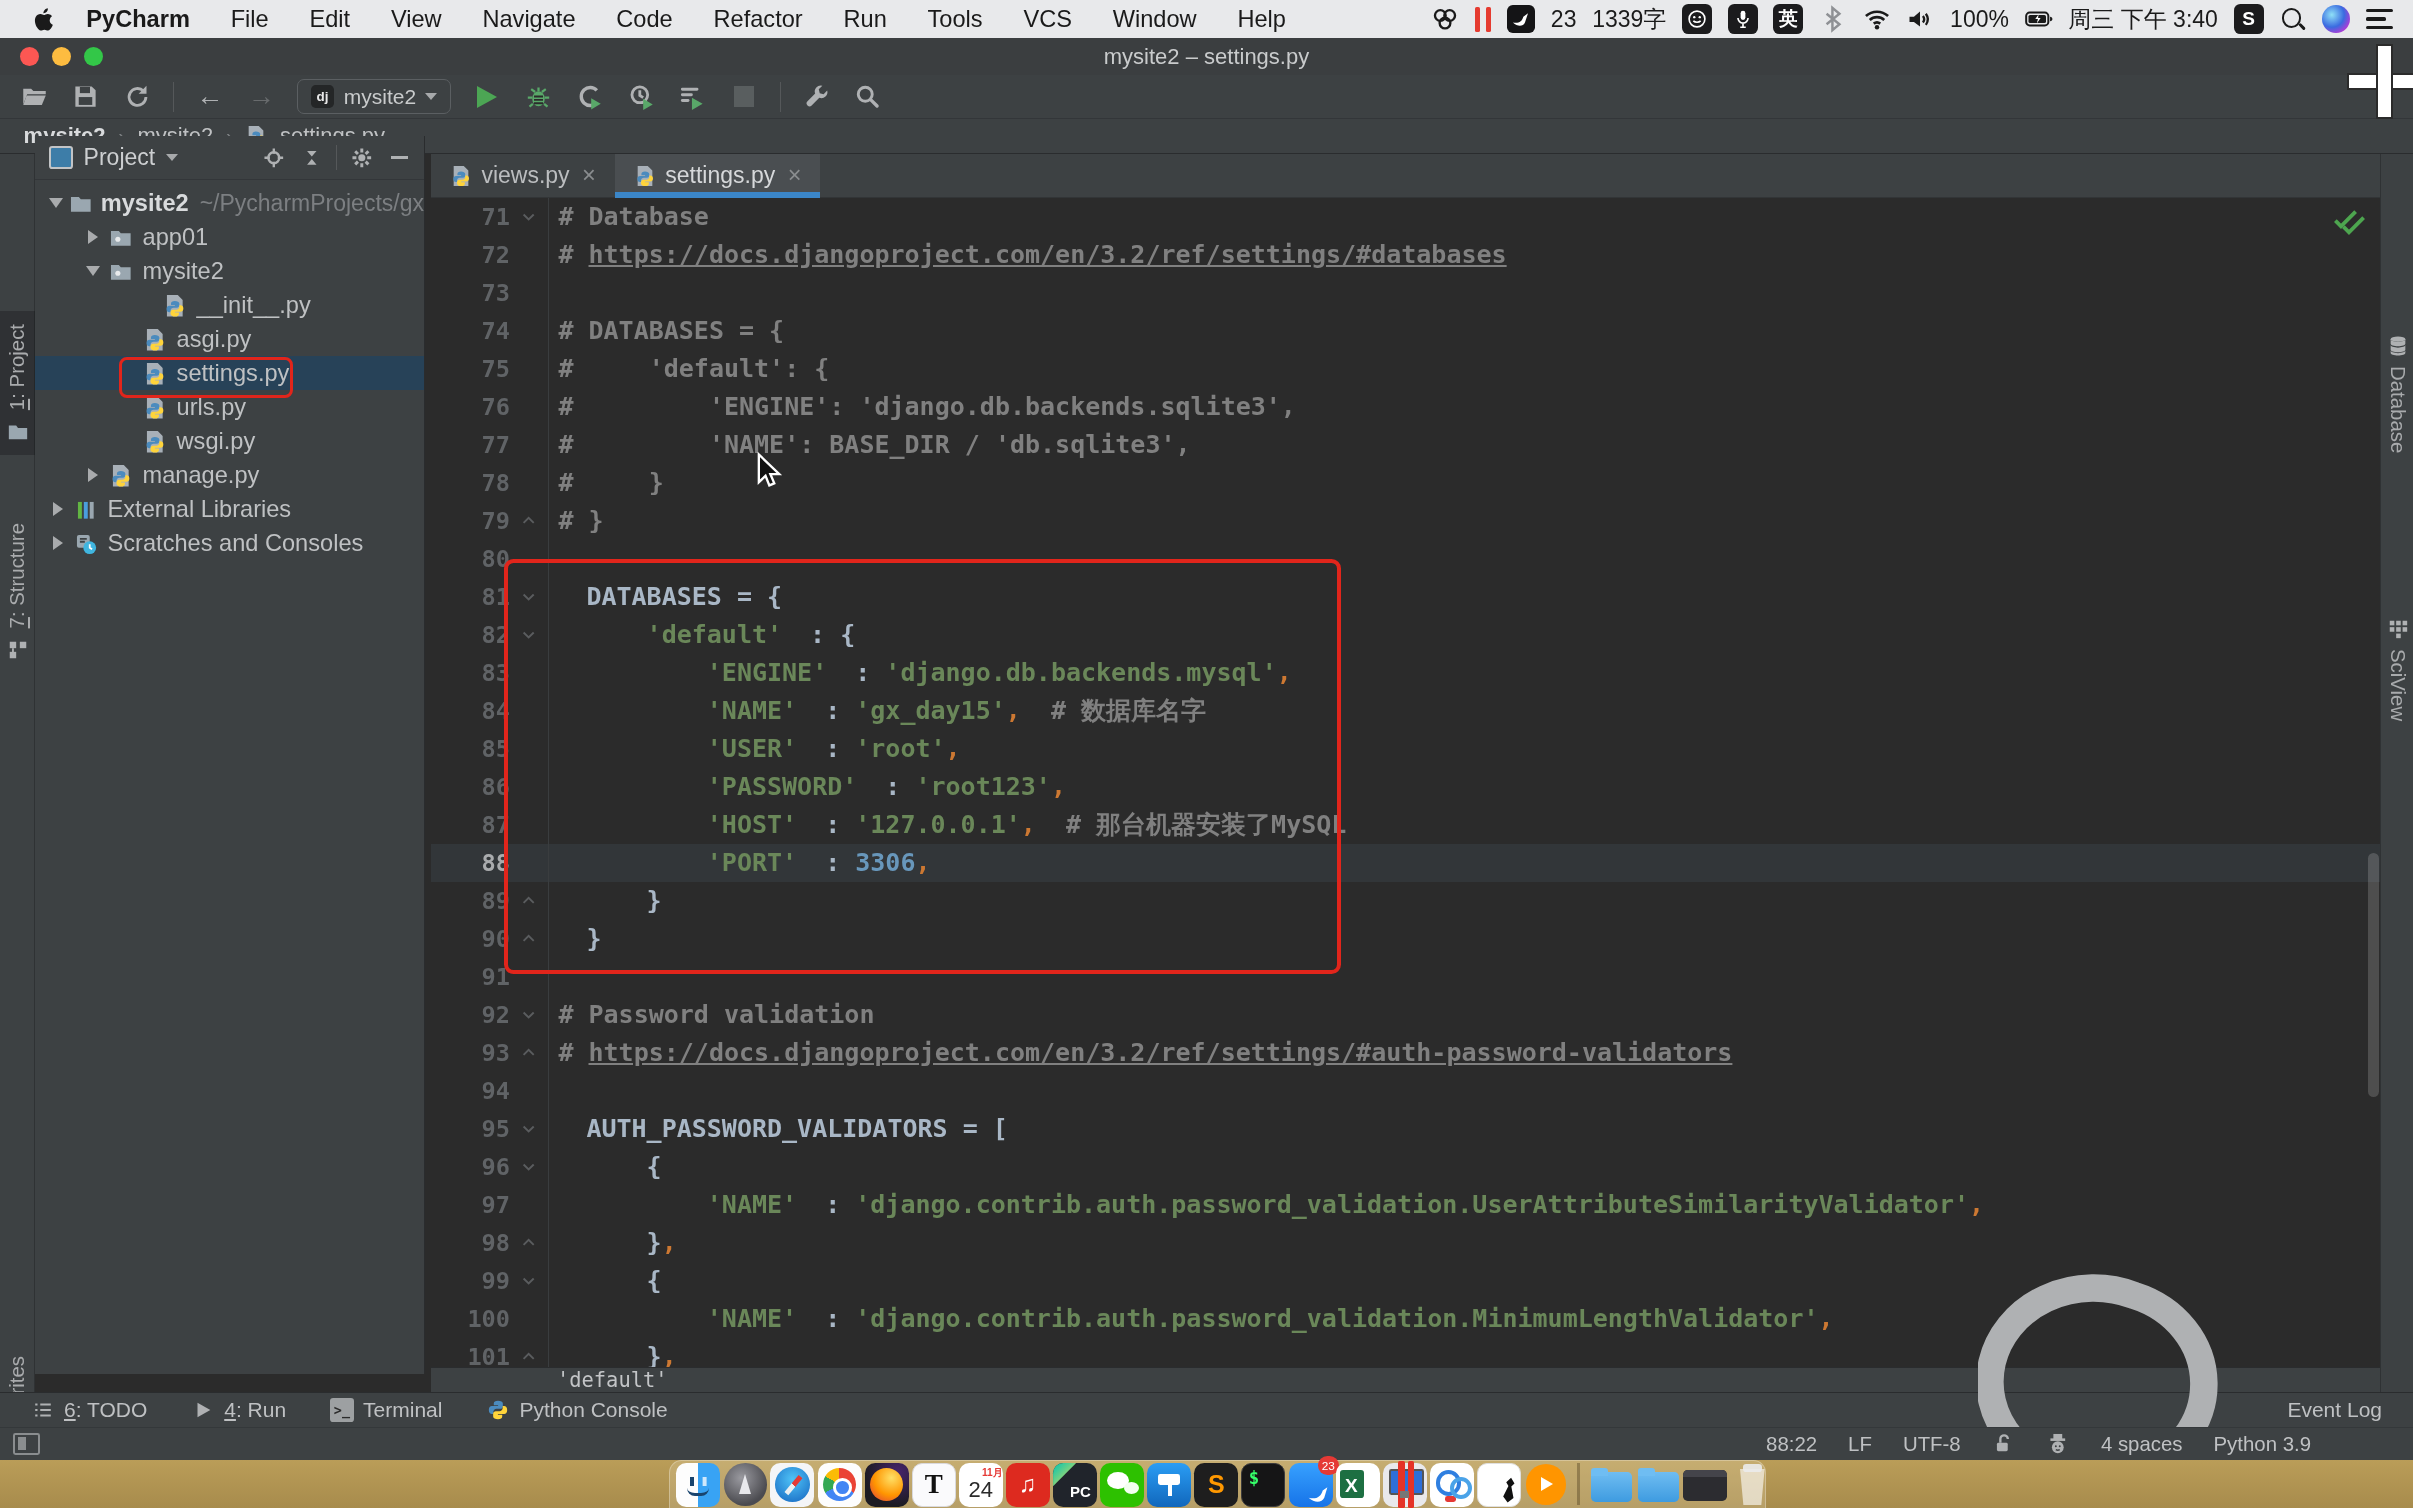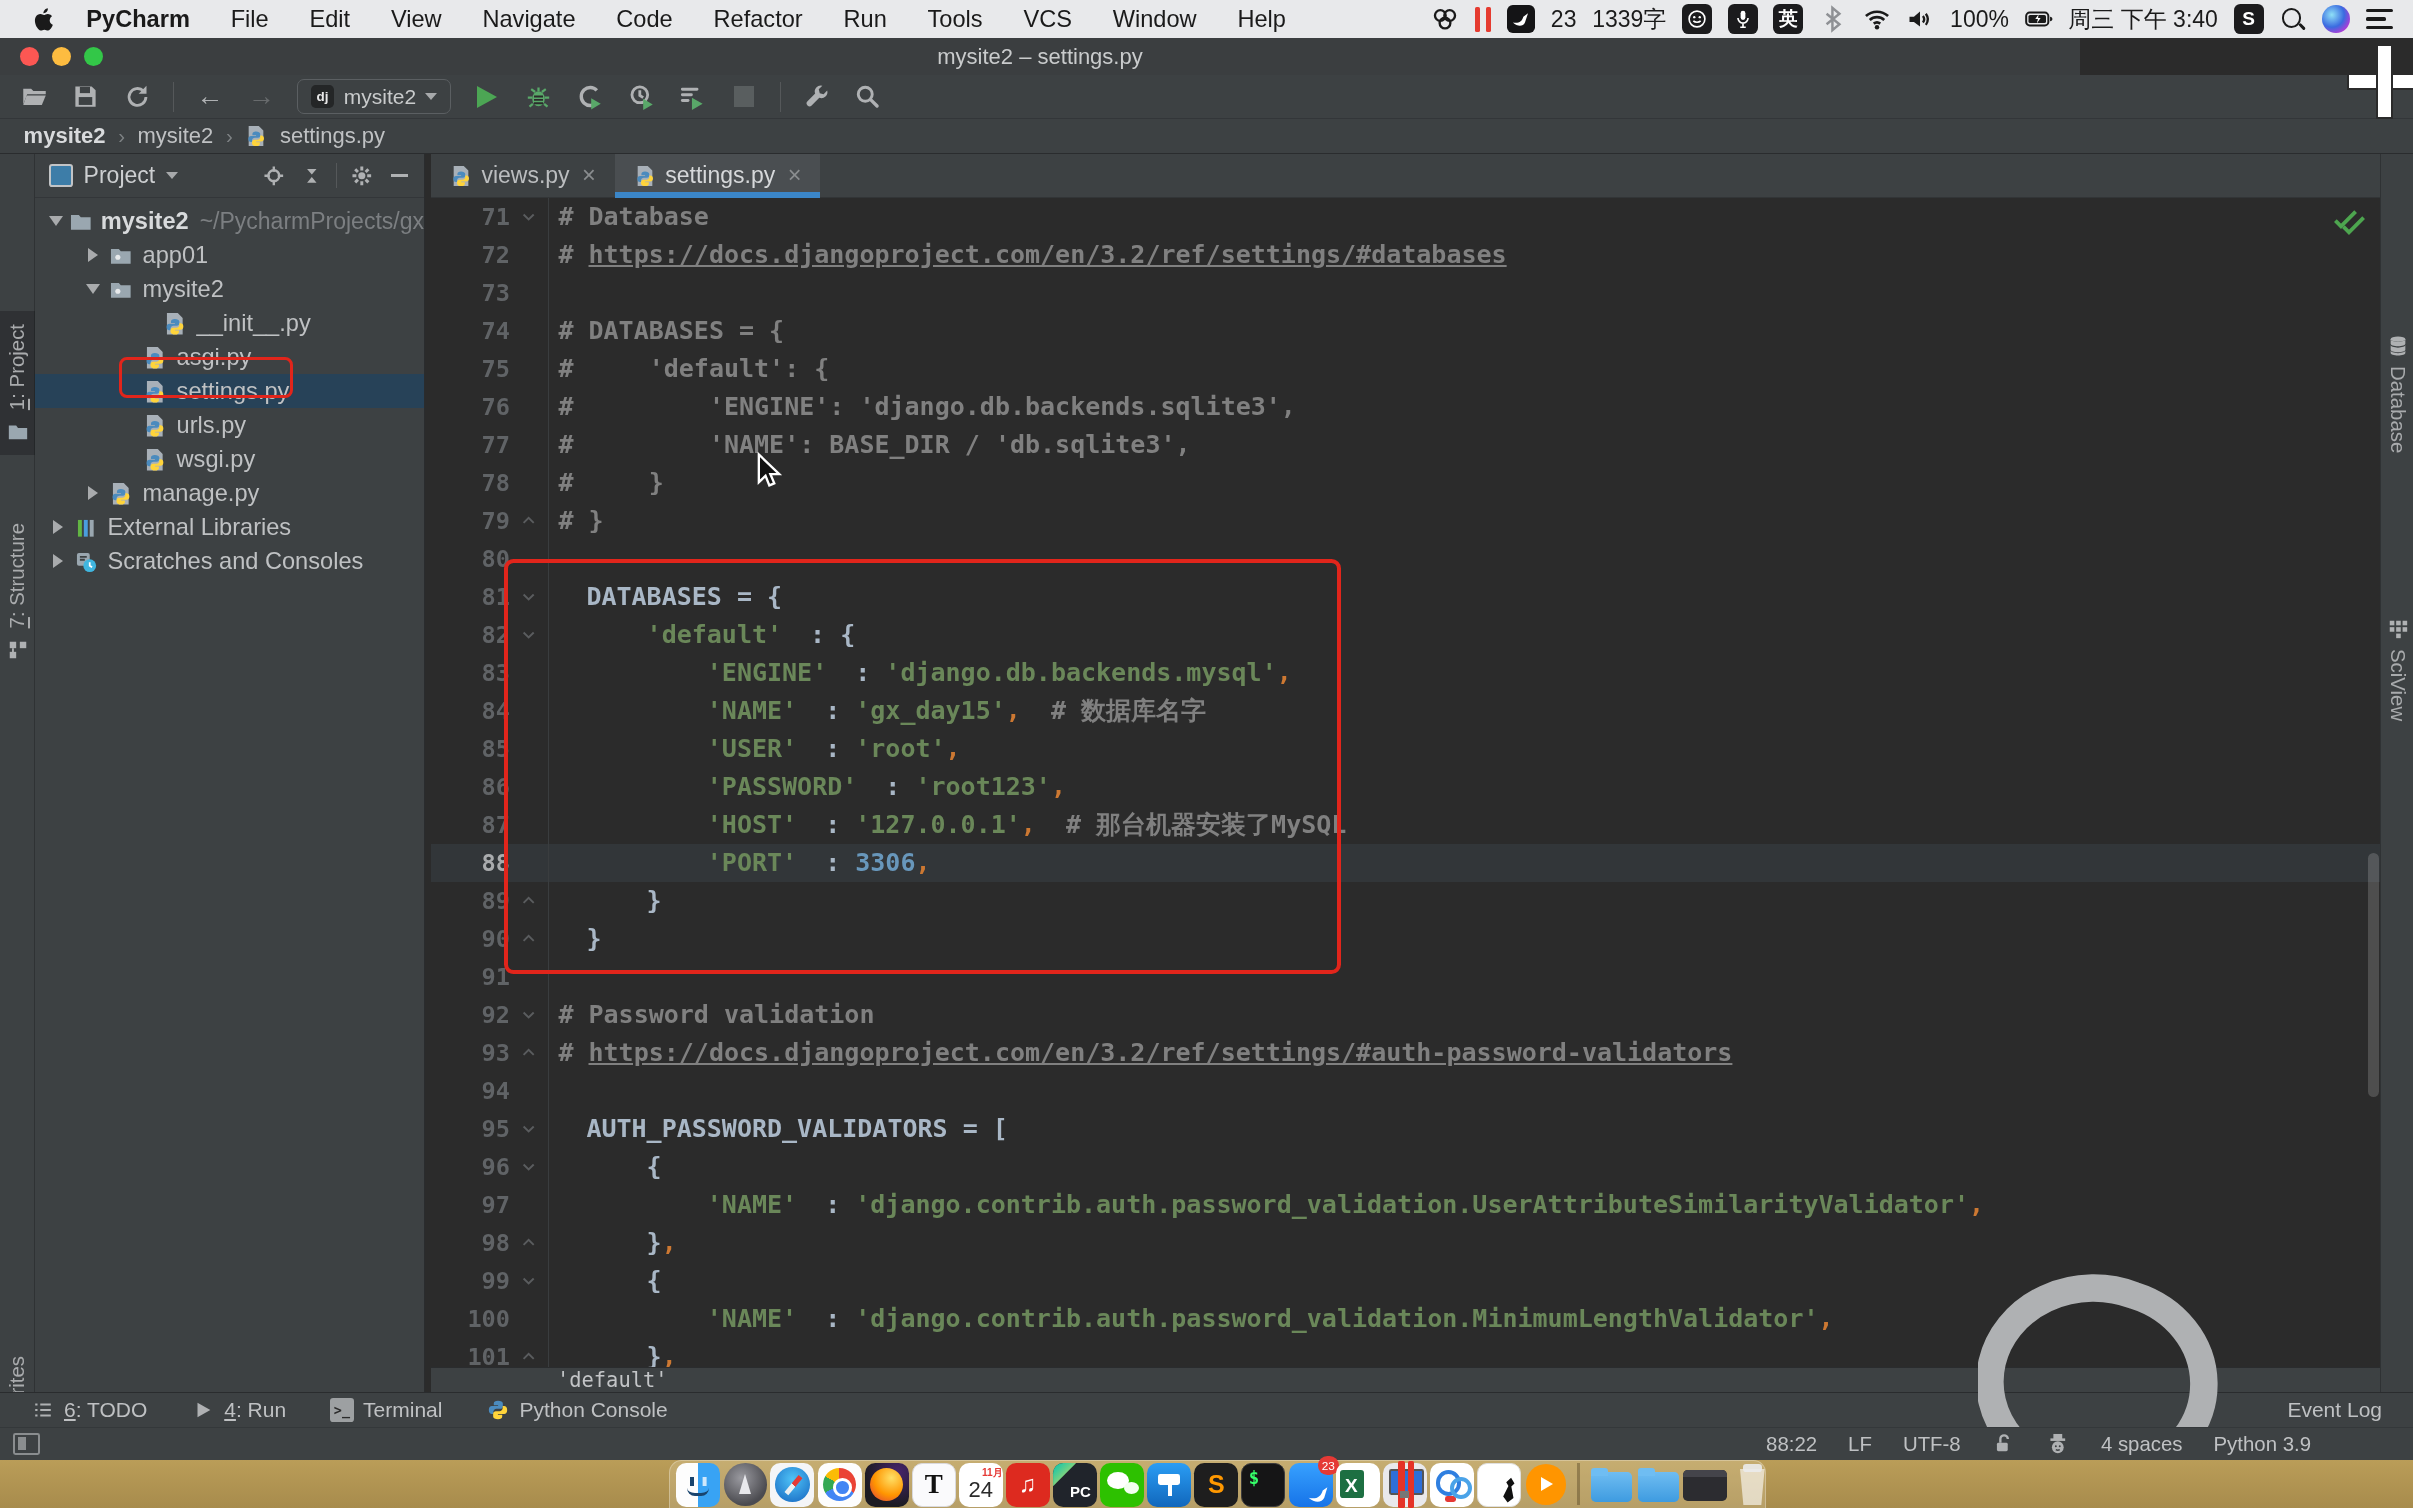--- a/index.html
+++ b/index.html
@@ -25,21 +25,21 @@
   .spot{position:relative;width:27px;height:27px;}
   .spot::before{content:"";position:absolute;left:2.4px;top:2.4px;width:15.7px;height:15.7px;border:2.7px solid #1A1A1A;border-radius:50%;}
   .spot::after{content:"";position:absolute;left:19px;top:19px;width:7.9px;height:3.1px;background:#1A1A1A;transform:rotate(45deg);border-radius:1.6px;}
   .siri{width:28px;height:28px;border-radius:50%;
     background:radial-gradient(circle at 35% 35%,#8FE0F7,#3A6BE0 48%,#B43AD6 78%,#E8598C);}
   .hlines{display:inline-flex;flex-direction:column;gap:5.5px;width:27px;}
   .hlines i{display:block;height:3.1px;background:#1A1A1A;border-radius:1.6px;}
   .hlines i:nth-child(2){width:75%;}
 
   
-  .titlebar{position:absolute;left:0;top:38px;width:2080px;height:38px;background:#3B3E40;
+  .titlebar{position:absolute;left:0;top:38px;width:2413px;height:38px;background:#3B3E40;
     border-bottom:0.8px solid #2A2C2E;display:flex;align-items:center;}
   .lights{display:flex;gap:12.6px;margin-left:20.4px;}
   .light{width:19px;height:19px;border-radius:50%;}
   .l-close{background:#FC5753;}.l-min{background:#FDBC40;}.l-max{background:#33C748;}
   .wtitle{position:absolute;left:0;right:0;text-align:center;color:#C9CBCC;font-size:22px;}
 
   
   .toolbar{position:absolute;left:0;top:75px;width:2413px;height:44px;background:#3D4143;
     display:flex;align-items:center;gap:20.4px;padding-left:19px;border-bottom:0.8px solid #333639;}
   .tbtn{width:31px;height:31px;display:inline-flex;align-items:center;justify-content:center;}
@@ -71,21 +71,21 @@
   .vtab.active{background:rgba(10,12,14,.28);padding:12.6px 0;}
   .vtab u{text-decoration:underline;}
 
   
   .rightstrip{position:absolute;left:2380px;top:154px;width:33px;height:1238px;background:#3D4143;border-left:0.8px solid #2F3234;}
   .rtab{position:absolute;left:0;width:33px;display:flex;flex-direction:column;align-items:center;gap:9.4px;}
   .rtab .vlabel{writing-mode:vertical-rl;font-size:20.4px;color:#A9ABAD;white-space:nowrap;}
   .rtab .vicon{width:22px;height:22px;}
 
   
-  .project{position:absolute;left:35px;top:154px;width:390px;height:1238px;background:#3D4143;border-right:0.8px solid #2A2C2E;}
+  .project{position:absolute;left:35px;top:136px;width:390px;height:1238px;background:#3D4143;border-right:0.8px solid #2A2C2E;}
   .phead{height:44px;display:flex;align-items:center;gap:11px;padding:0 11px 0 14px;border-bottom:0.8px solid #333639;}
   .phead .wicon{width:23.6px;height:23.6px;background:#3D7DA8;border:2.4px solid #C2C4C6;border-radius:3.1px;}
   .phead .ptitle{color:#CDCFD1;font-size:23px;}
   .phead .spacer{flex:1;}
   .phico{width:27px;height:27px;display:inline-flex;align-items:center;justify-content:center;}
   .phico svg{width:23.6px;height:23.6px;}
   .pminus{width:17.3px;height:3.1px;background:#AFB1B3;}
   .pdiv{width:0.8px;height:25px;background:#55585A;}
   .tree{position:relative;padding-top:6.3px;}
   .trow{position:relative;height:34px;display:flex;align-items:center;font-size:23.6px;color:#BFC1C3;white-space:nowrap;}

